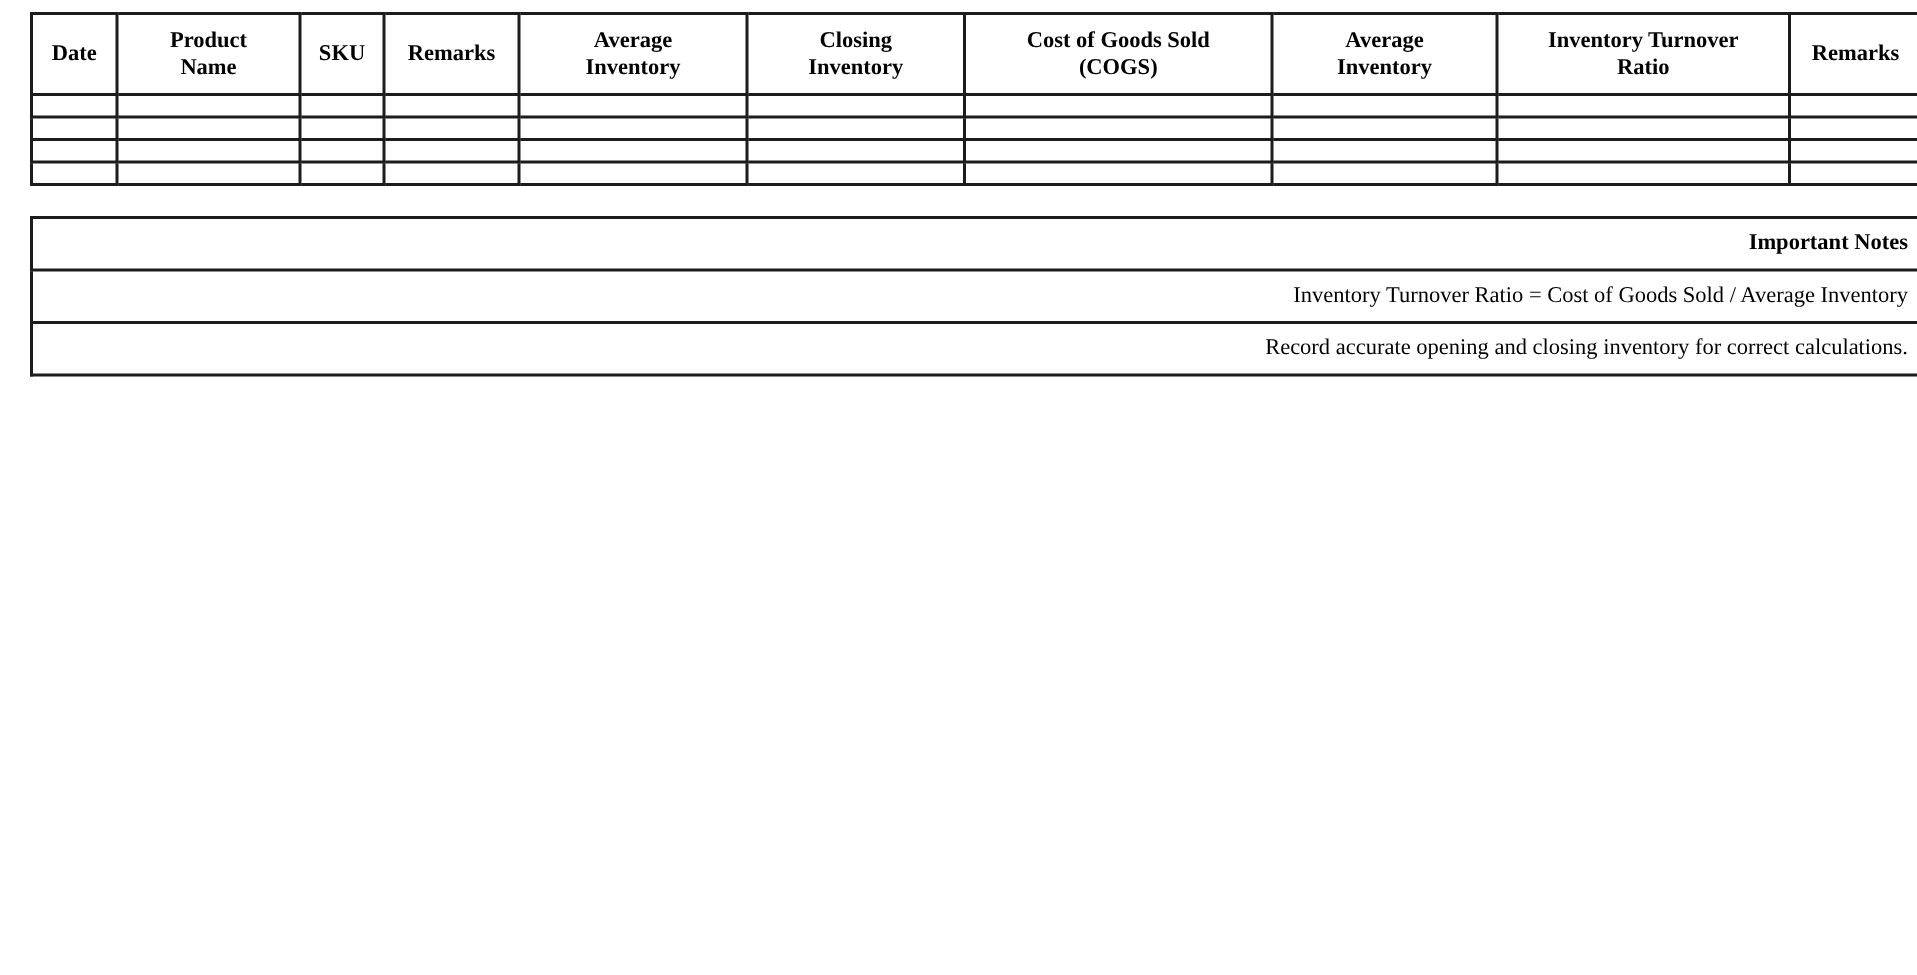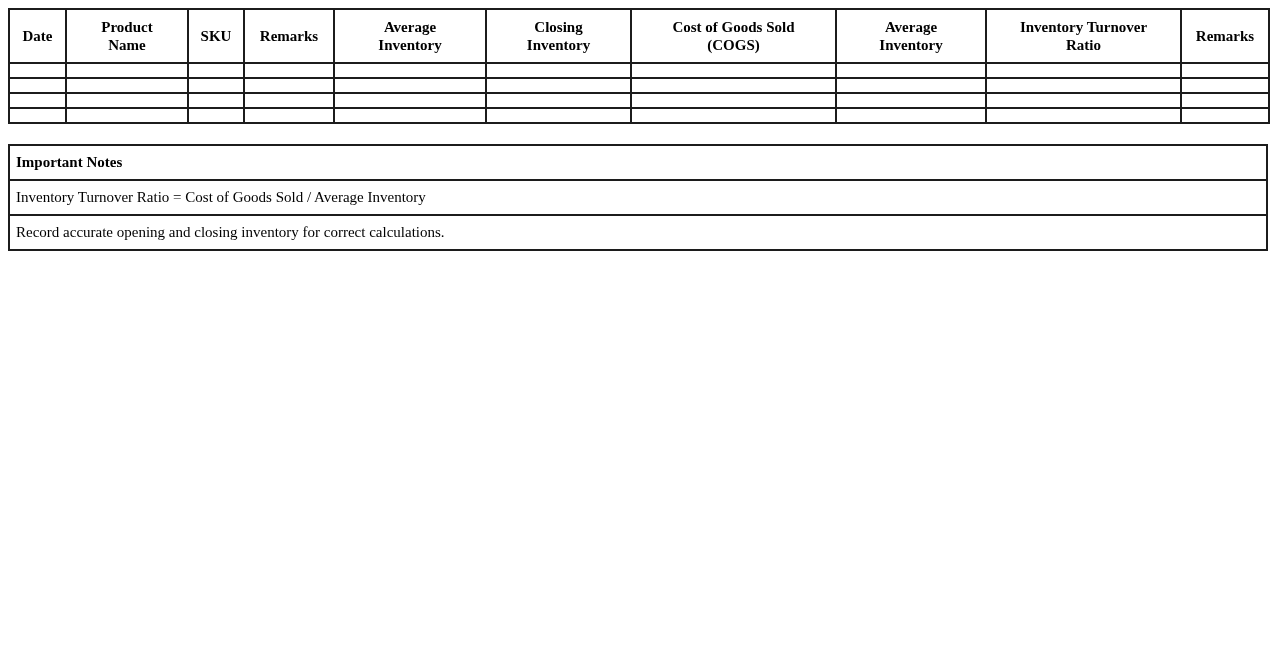--- a/index.html
+++ b/index.html
@@ -6,21 +6,21 @@
   html, body {
     margin: 0;
     padding: 0;
     background: #ffffff;
     color: #000000;
     font-family: "Liberation Serif", serif;
   }
   .page {
     width: 1239px;
     min-height: 650px;
-    padding: 8px 10px 0 8px;
+    padding: 8px 10px 0 20px;
     background: #ffffff;
   }
   table {
     border-collapse: collapse;
     table-layout: fixed;
     width: 1260px;
   }
   
   .inv th, .inv td {
     border: 2px solid #1c1c1c;
@@ -37,21 +37,21 @@
   }
   .inv td.empty-cell {
     height: 15px;
     padding: 0;
   }
   
   .notes { margin-top: 20px; }
   .notes th, .notes td {
     border: 2px solid #1c1c1c;
     height: 35px;
-    text-align: left;
+    text-align: right;
     vertical-align: middle;
     font-size: 15px;
     padding: 0 6px;
   }
   .notes th { font-weight: bold; }
 </style>
 </head>
 <body>
 
 <div class="page">

